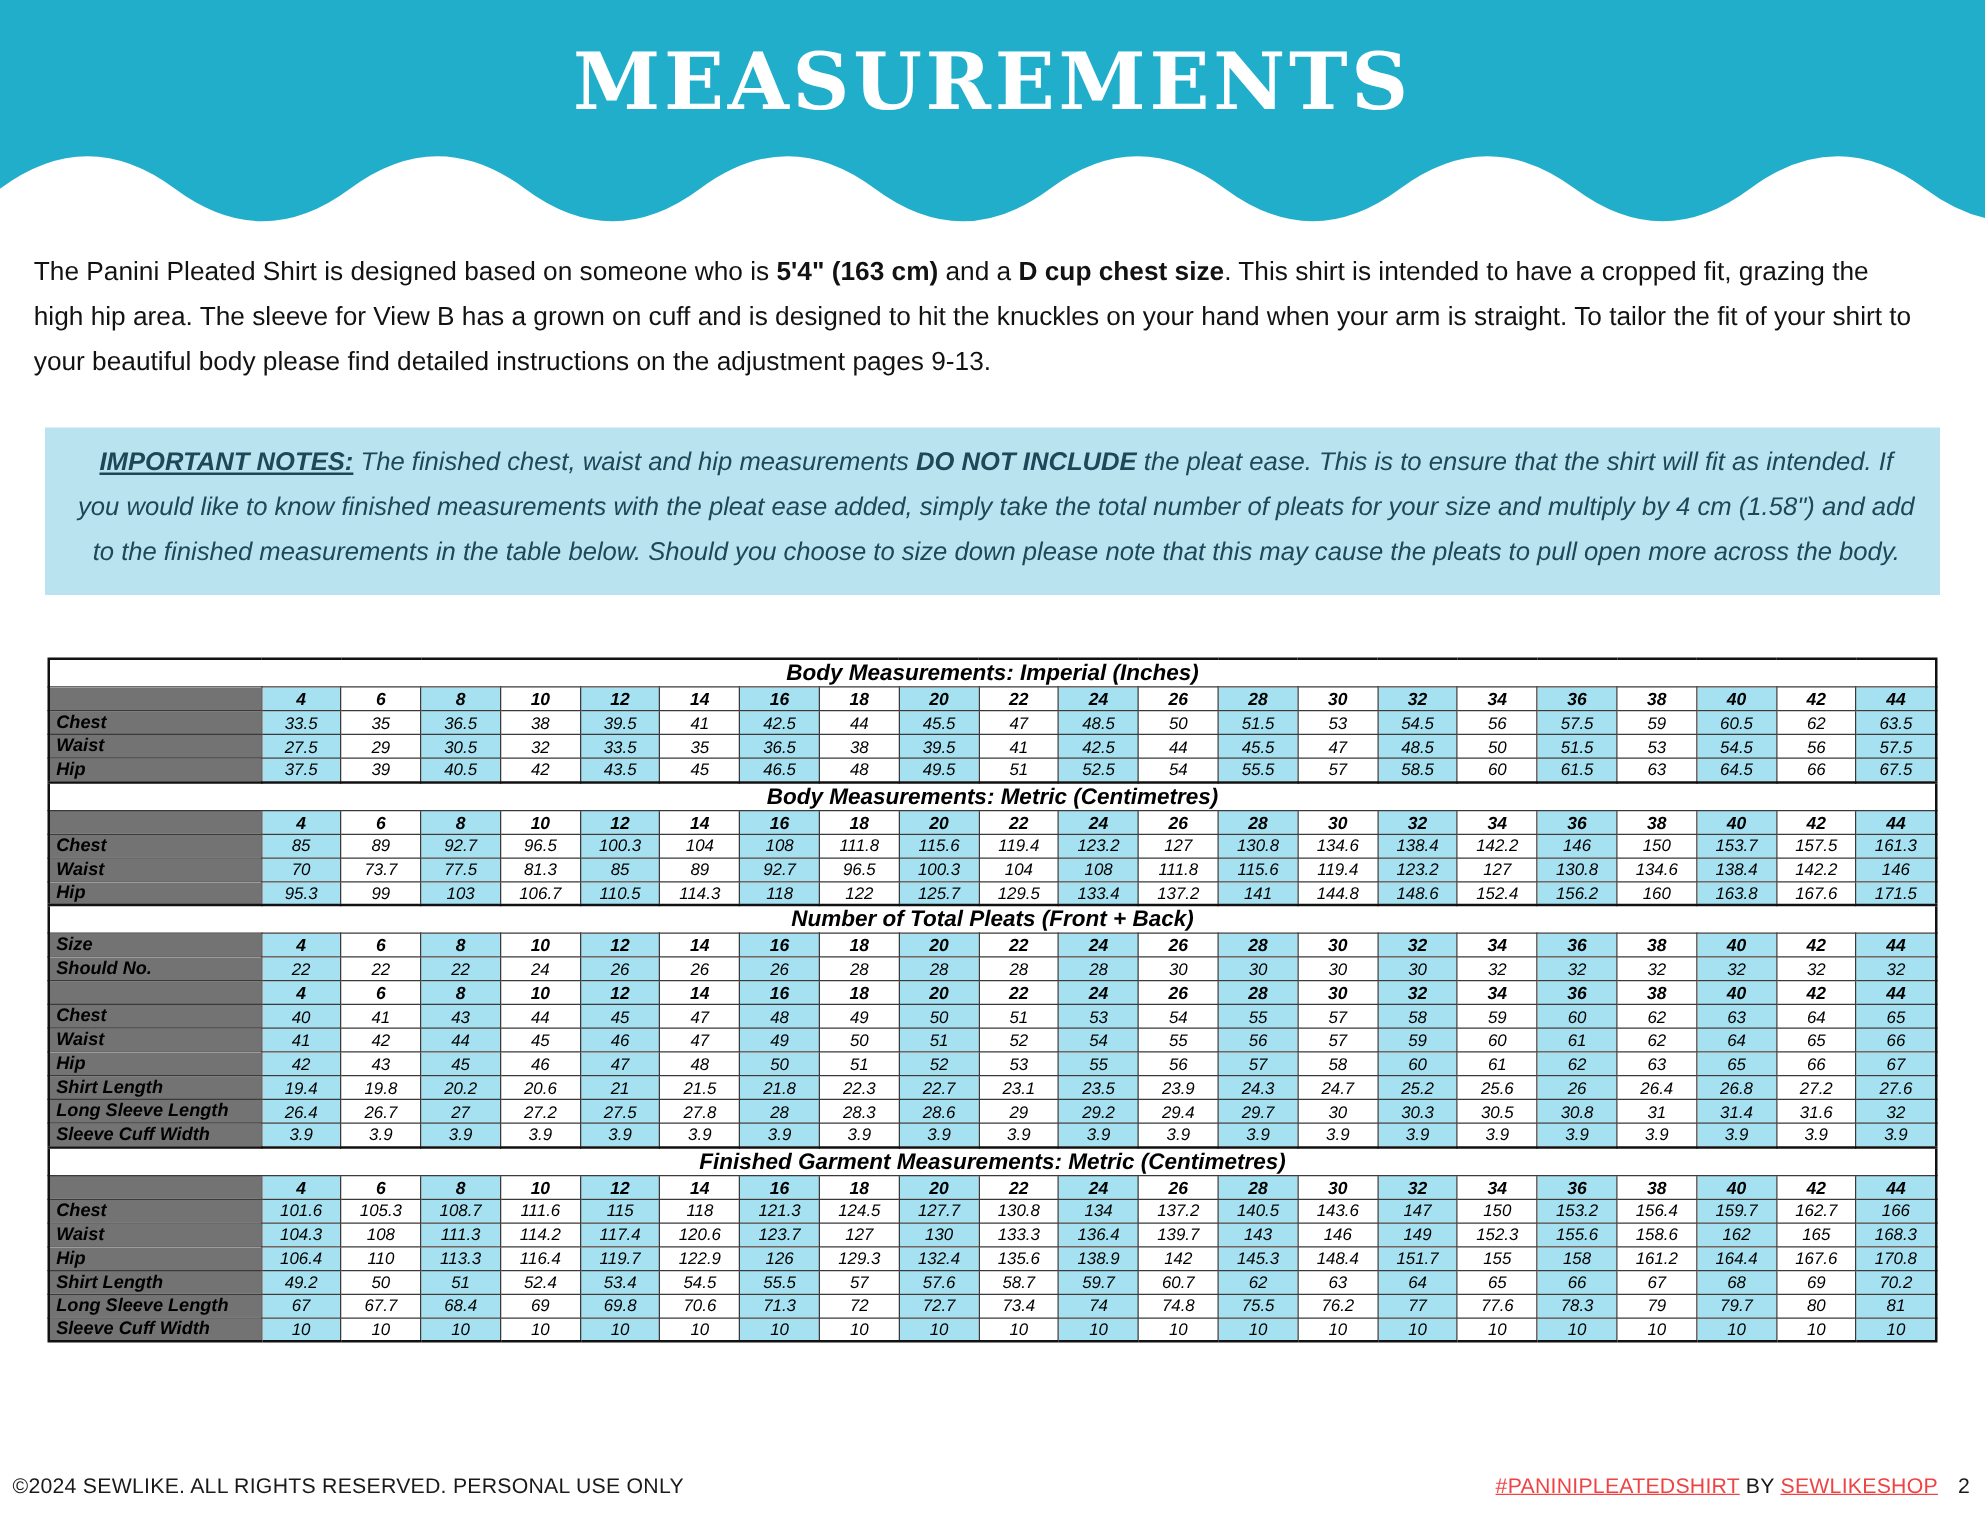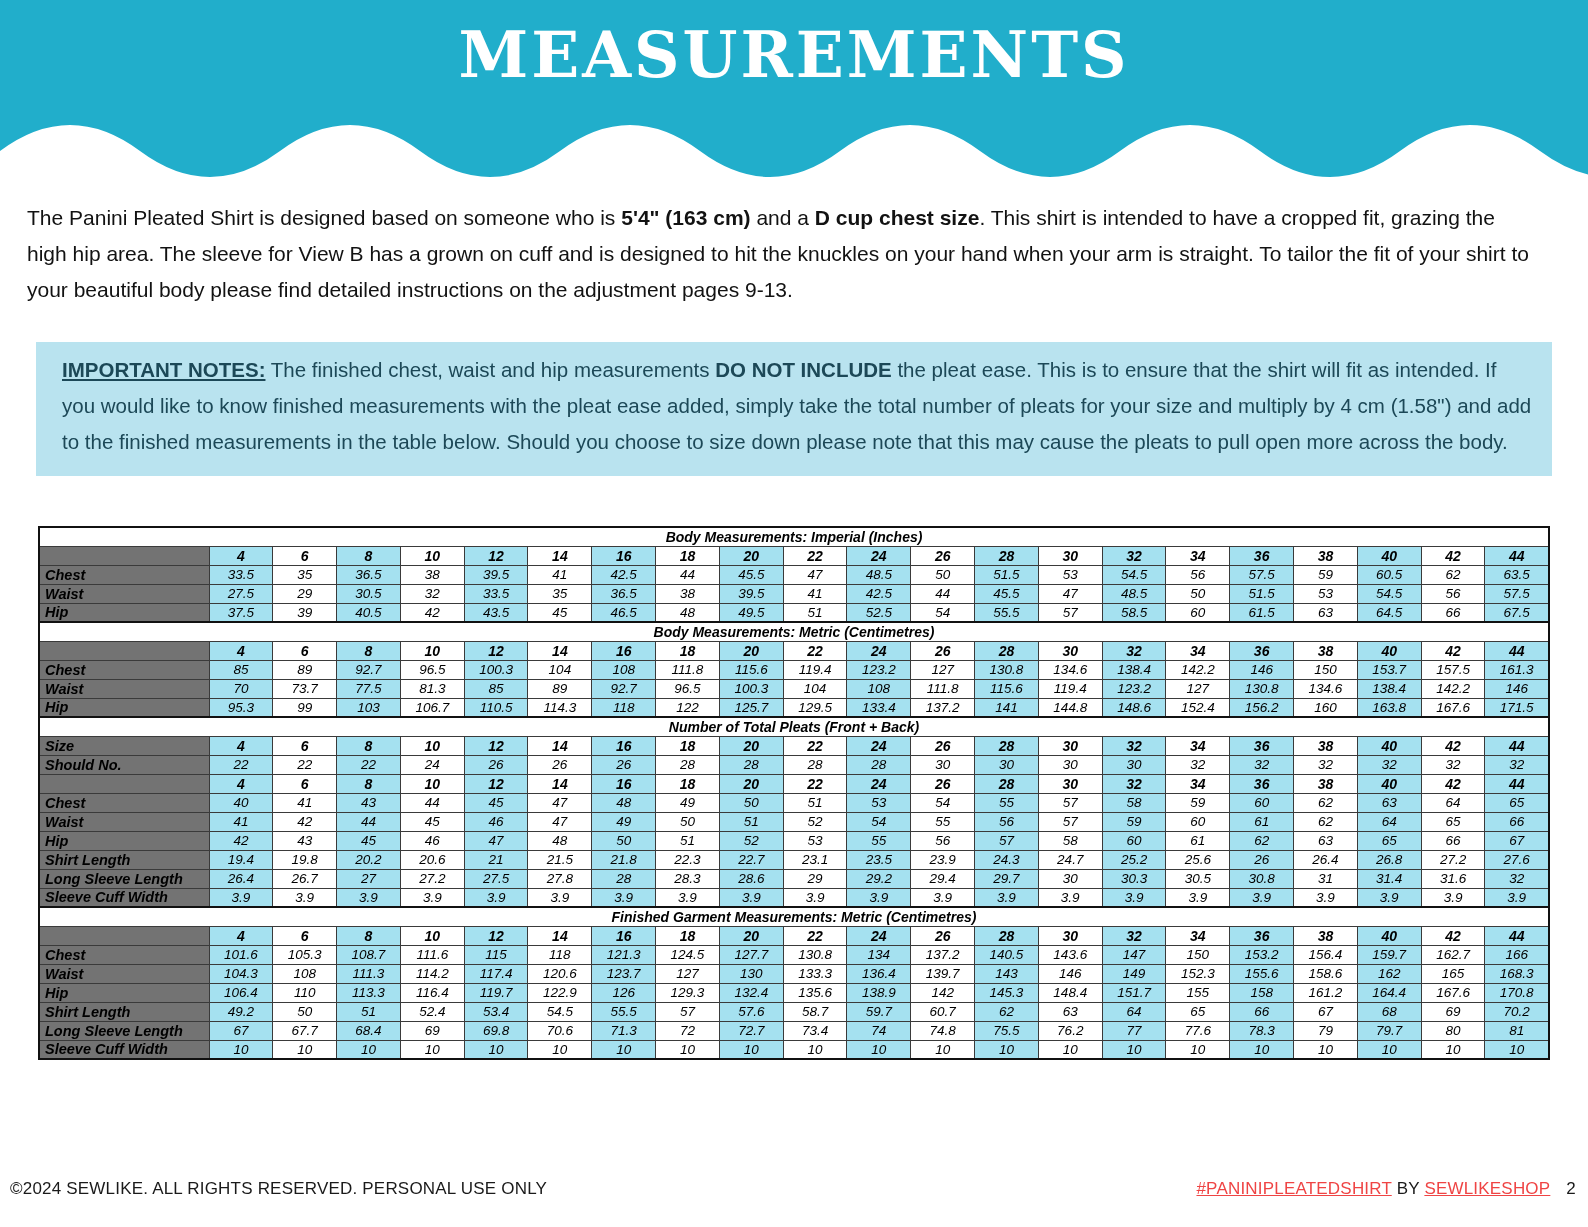--- a/index.html
+++ b/index.html
@@ -10,45 +10,45 @@
   }
   *{box-sizing:border-box;}
   html,body{margin:0;padding:0;}
   body{
     width:1588px;height:1227px;position:relative;background:#ffffff;
     font-family:"Liberation Sans",sans-serif;color:#121212;overflow:hidden;
   }
   .header{position:relative;height:180px;}
   .header-solid{position:absolute;top:0;left:0;right:0;height:122px;background:var(--header-teal);}
   .header-title{
-    position:absolute;top:18px;left:0;width:100%;text-align:center;
+    position:absolute;top:28px;left:0;width:100%;text-align:center;
     font-family:"DejaVu Serif",serif;font-weight:700;font-size:63px;
     color:#ffffff;letter-spacing:3px;margin:0;
   }
   .wave{position:absolute;top:121px;left:0;width:1588px;height:62px;display:block;}
   .intro{
     margin:20px 52px 0 27px;font-size:21px;line-height:36px;color:#121212;
   }
   .notes{
     margin:34px 36px 0 36px;background:var(--notes-bg);
-    padding:10px 20px 16px 26px;font-size:20.5px;
-    line-height:36px;color:var(--notes-text);
+    padding:10px 20px 16px 26px;font-style:italic;font-size:20.5px;
+    line-height:36px;color:var(--notes-text);text-align:center;
   }
   #tables-root{margin:50px 0 0 38px;}
   .mtable{
     border-collapse:collapse;table-layout:fixed;width:1512px;
     border:2px solid #111;font-family:"Liberation Sans",sans-serif;
   }
   .mtable td{
     border:1px solid #3a3a3a;height:19px;font-size:13.5px;font-style:italic;
     text-align:center;padding:0 1px;overflow:hidden;white-space:nowrap;
     vertical-align:middle;color:#000;
   }
   .mtable td.ttitle{
-    font-weight:700;font-size:14px;border-top:2px solid #111;background:#fff;
+    font-weight:700;font-size:18px;border-top:2px solid #111;background:#fff;
   }
   .mtable td.hdr{font-weight:700;font-size:14px;}
   .mtable td.lbl{
     font-weight:700;font-size:14.5px;text-align:left;padding-left:5px;background:#737373;
   }
   .mtable td.blue{background:var(--table-blue);}
   .mtable tr:last-child td{border-bottom:2px solid #111;}
   .footer{
     position:absolute;left:10px;right:12px;bottom:28px;
     display:flex;justify-content:space-between;align-items:baseline;

